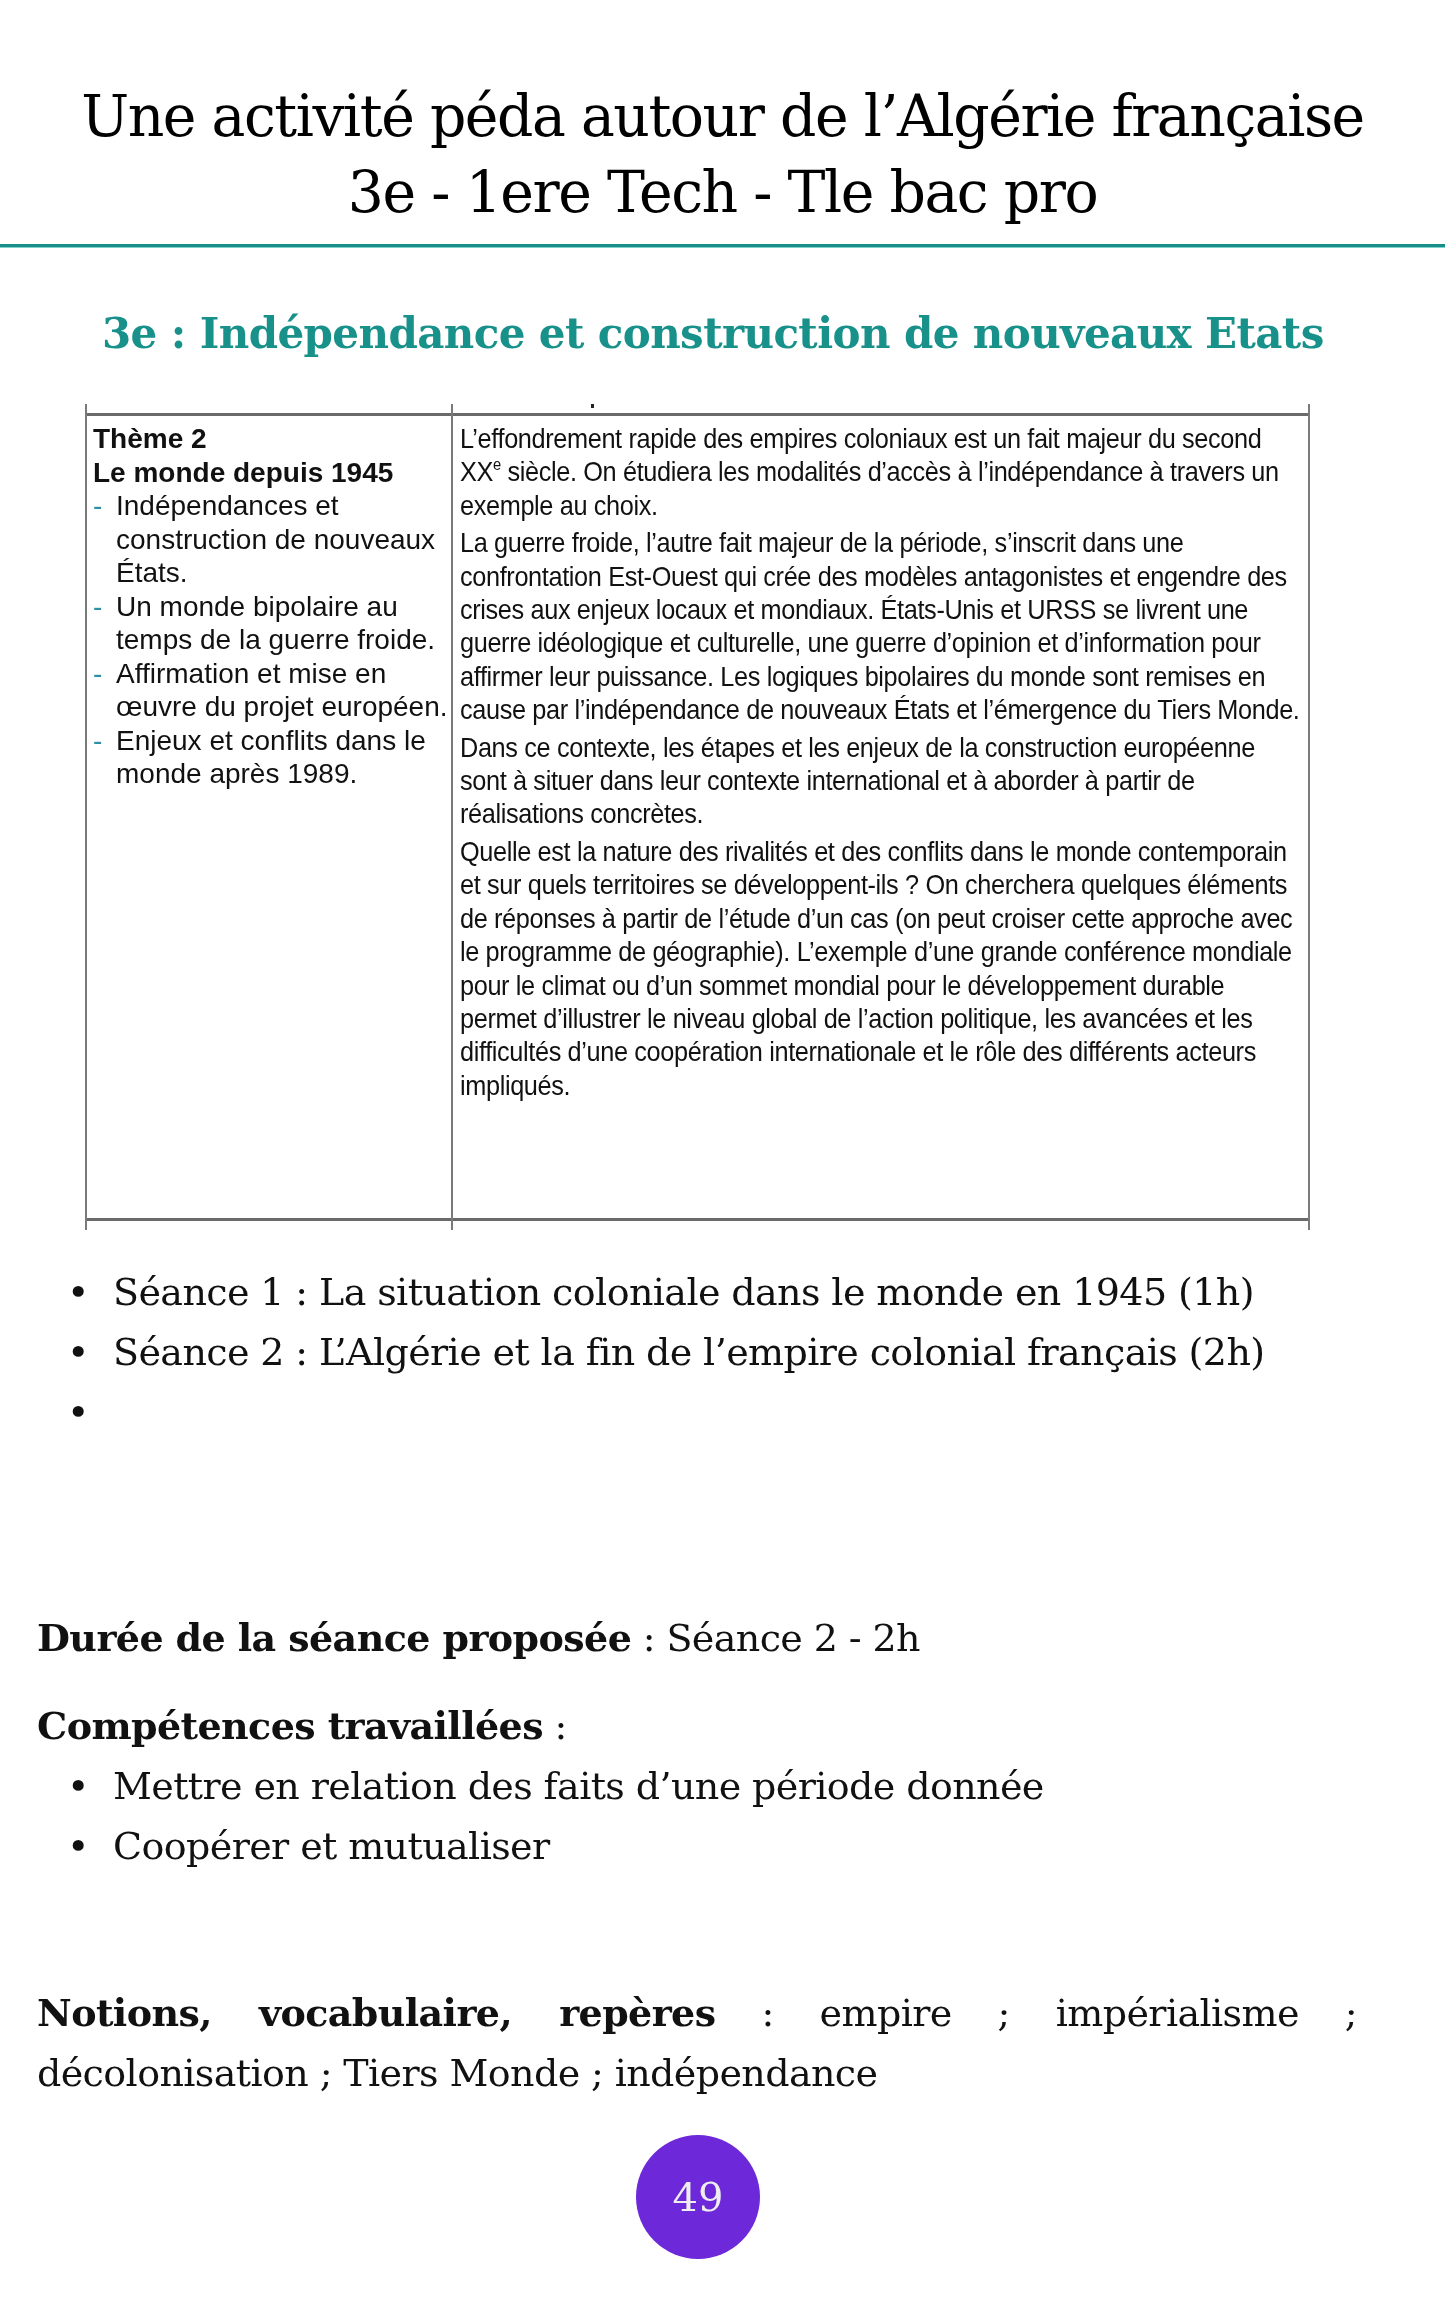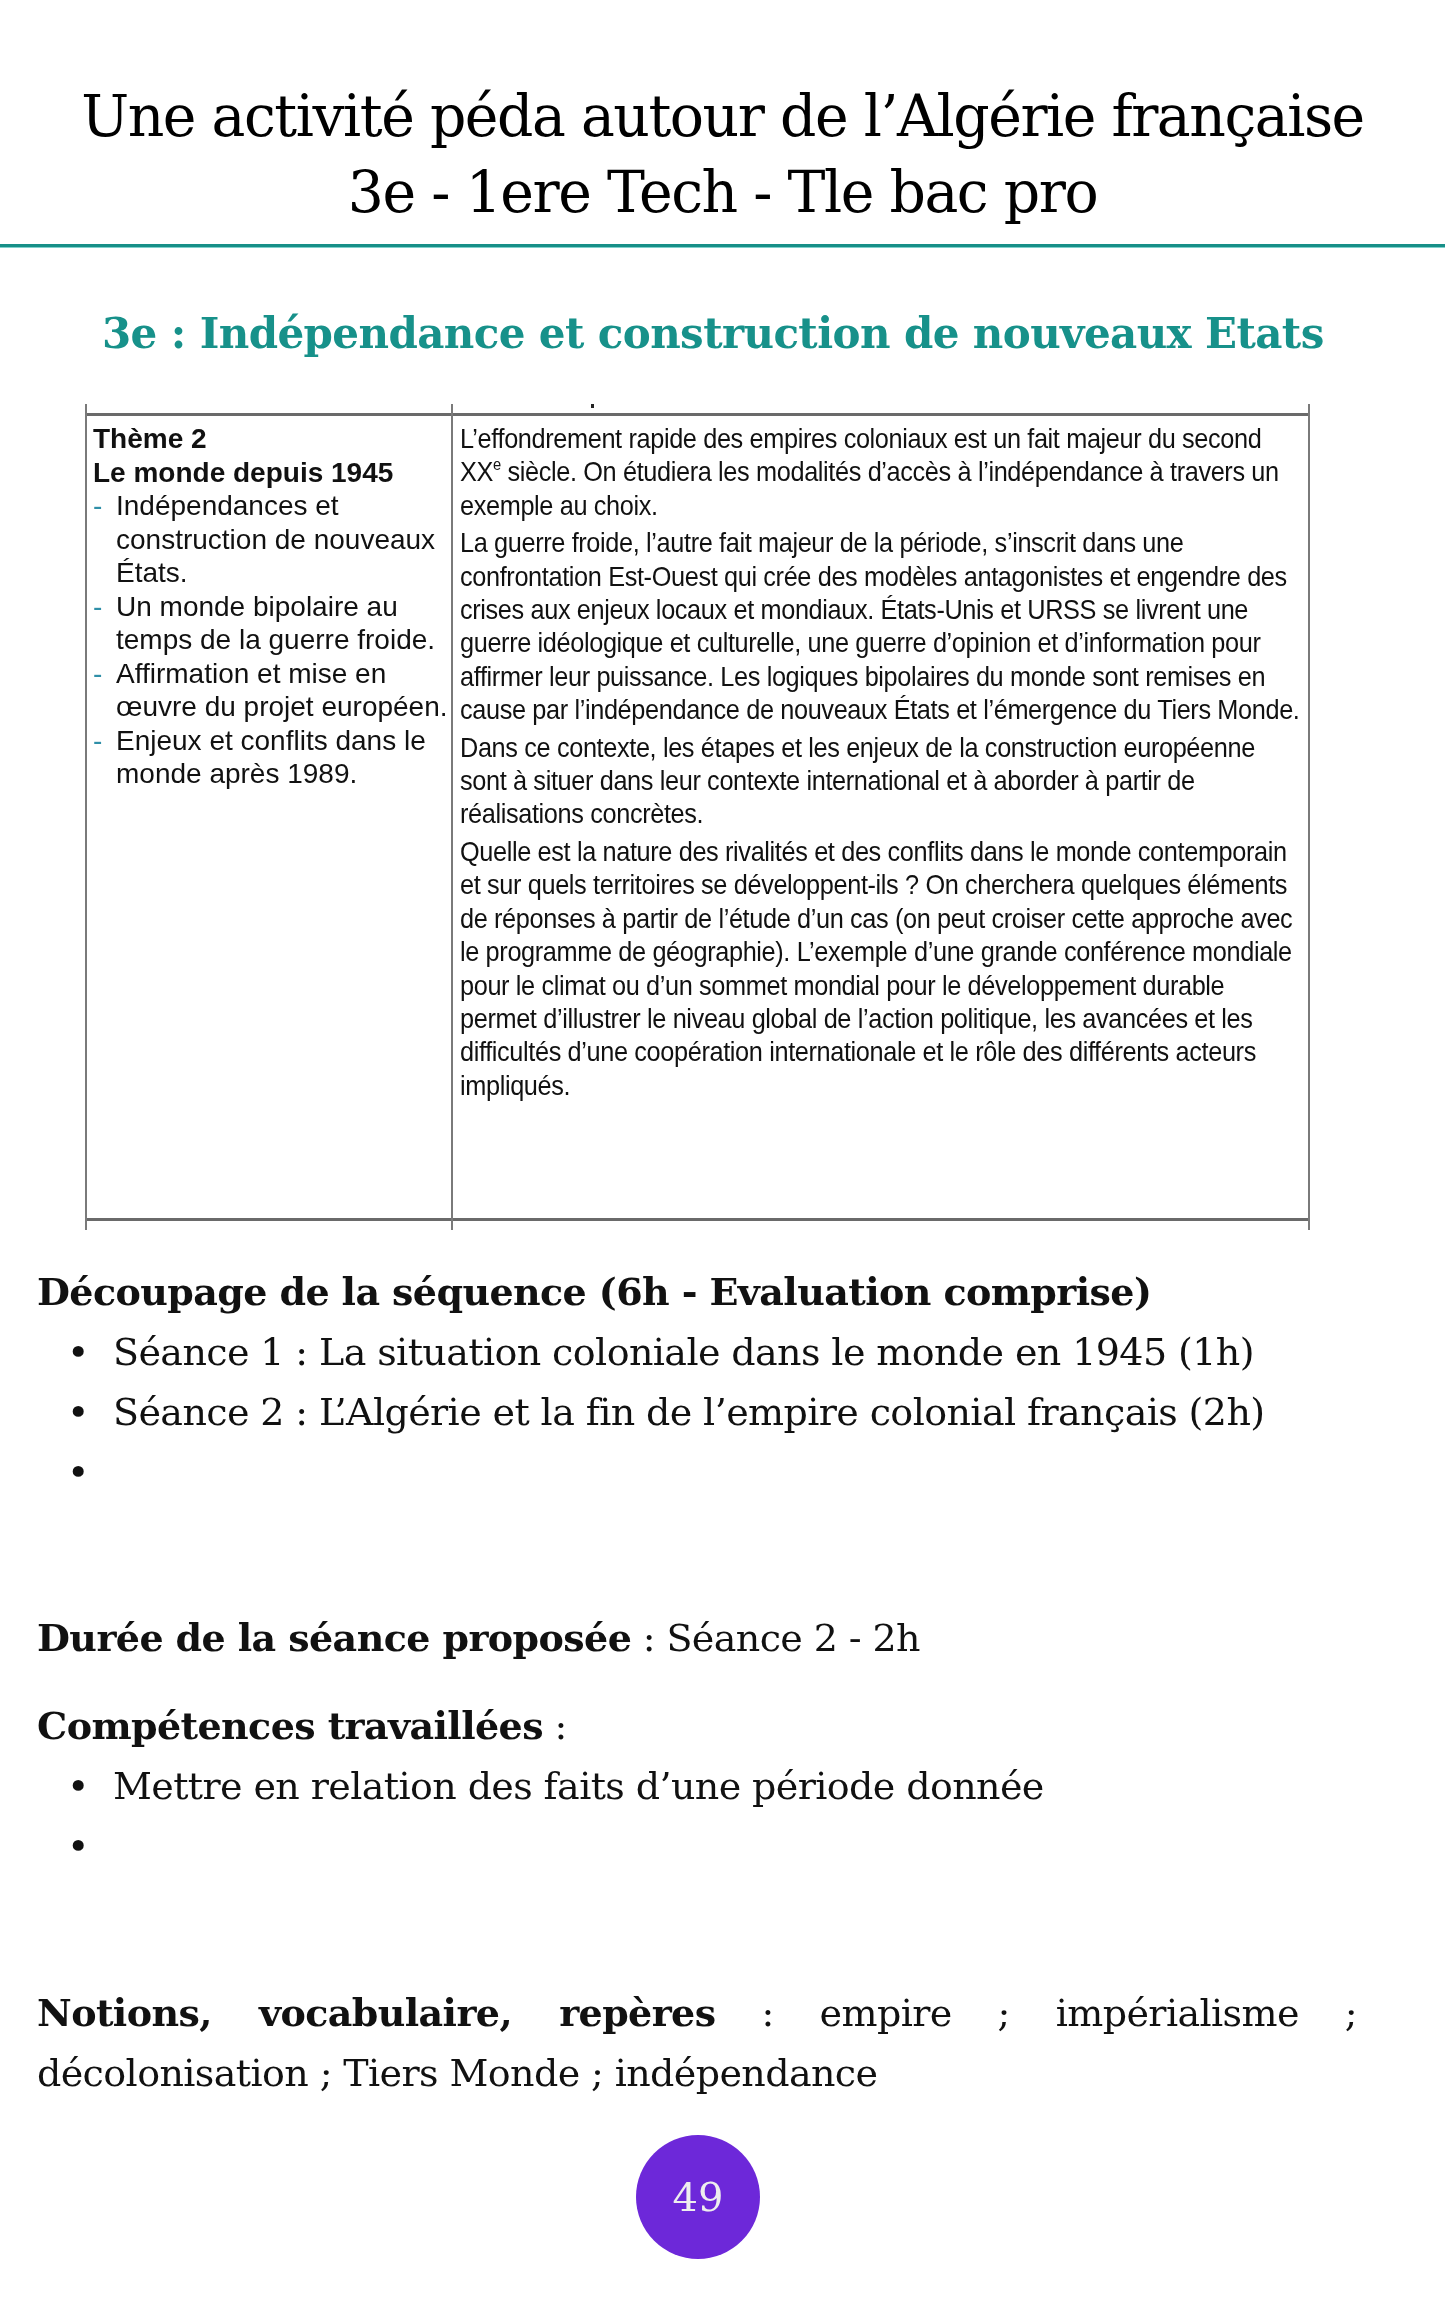--- a/index.html
+++ b/index.html
@@ -114,35 +114,34 @@
 
   <div class="col-right">
     <p><span>L’effondrement rapide des empires coloniaux est un fait majeur du second XX</span><sup>e</sup><span> siècle. On étudiera les modalités d’accès à l’indépendance à travers un exemple au choix.</span></p>
     <p>La guerre froide, l’autre fait majeur de la période, s’inscrit dans une confrontation Est-Ouest qui crée des modèles antagonistes et engendre des crises aux enjeux locaux et mondiaux. États-Unis et URSS se livrent une guerre idéologique et culturelle, une guerre d’opinion et d’information pour affirmer leur puissance. Les logiques bipolaires du monde sont remises en cause par l’indépendance de nouveaux États et l’émergence du Tiers Monde.</p>
     <p>Dans ce contexte, les étapes et les enjeux de la construction européenne sont à situer dans leur contexte international et à aborder à partir de réalisations concrètes.</p>
     <p>Quelle est la nature des rivalités et des conflits dans le monde contemporain et sur quels territoires se développent-ils ? On cherchera quelques éléments de réponses à partir de l’étude d’un cas (on peut croiser cette approche avec le programme de géographie). L’exemple d’une grande conférence mondiale pour le climat ou d’un sommet mondial pour le développement durable permet d’illustrer le niveau global de l’action politique, les avancées et les difficultés d’une coopération internationale et le rôle des différents acteurs impliqués.</p>
   </div>
 </div>
 
 <div class="body-block block-decoupage">
-  <div><b>Découpage de la séquence (6h - Evaluation comprise)</b></div>
   <ul>
     <li><span class="bullet">•</span><span>Séance 1 :  La situation coloniale dans le monde en 1945 (1h)</span></li>
     <li><span class="bullet">•</span><span>Séance 2 : L’Algérie et la fin de l’empire colonial français (2h)</span></li>
     <li class="justify"><span class="bullet">•</span></li>
   </ul>
 </div>
 
 <div class="body-block block-duree">
   <b>Durée de la séance proposée</b><span> : </span><span>Séance 2 - 2h</span>
 </div>
 
 <div class="body-block block-comp">
   <div><b>Compétences travaillées</b><span> :</span></div>
   <ul>
     <li><span class="bullet">•</span><span>Mettre en relation des faits d’une période donnée</span></li>
-    <li><span class="bullet">•</span></li>
+    <li><span class="bullet">•</span><span>Coopérer et mutualiser</span></li>
   </ul>
 </div>
 
 <div class="body-block block-notions justify"><b>Notions, vocabulaire, repères</b><span> : empire ; impérialisme ; décolonisation ; Tiers Monde ; indépendance</span></div>
 
 <div class="page-number">49</div>
 
 </body></html>

